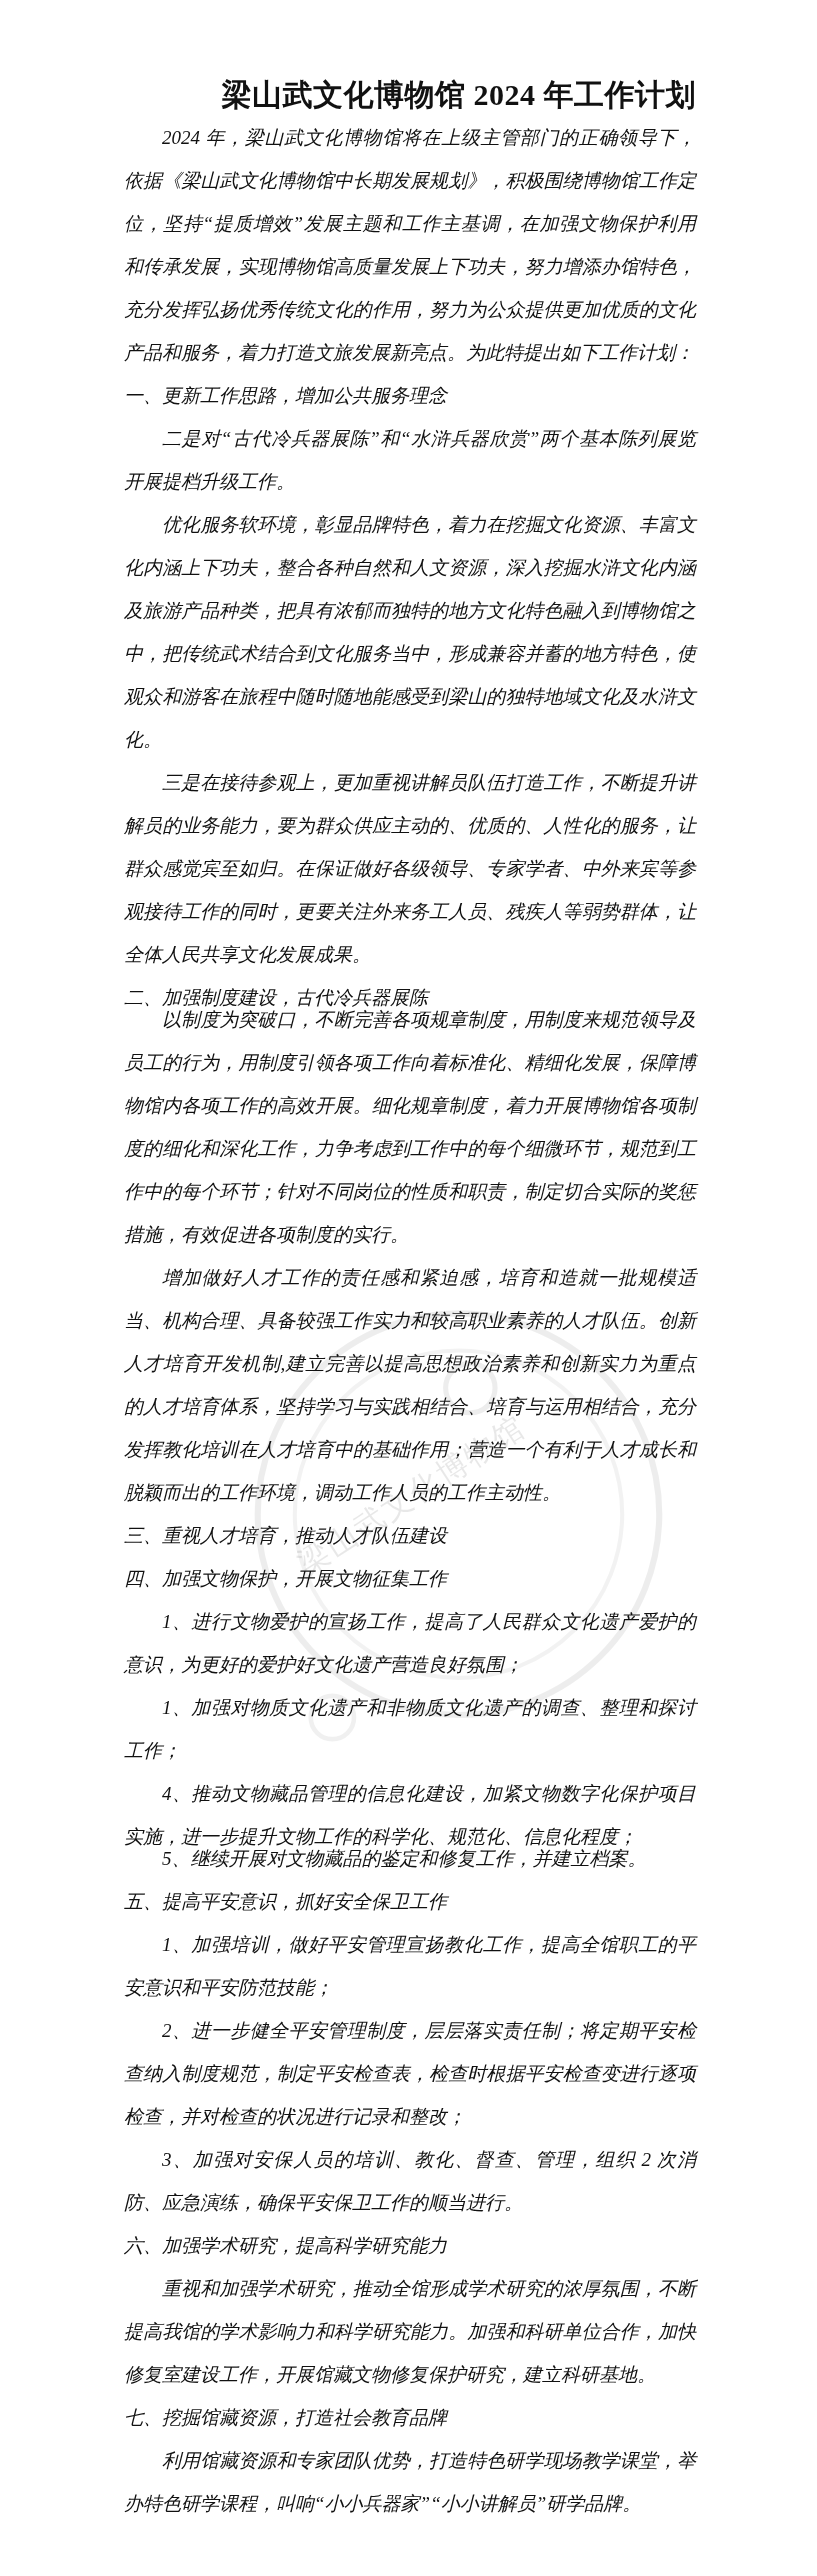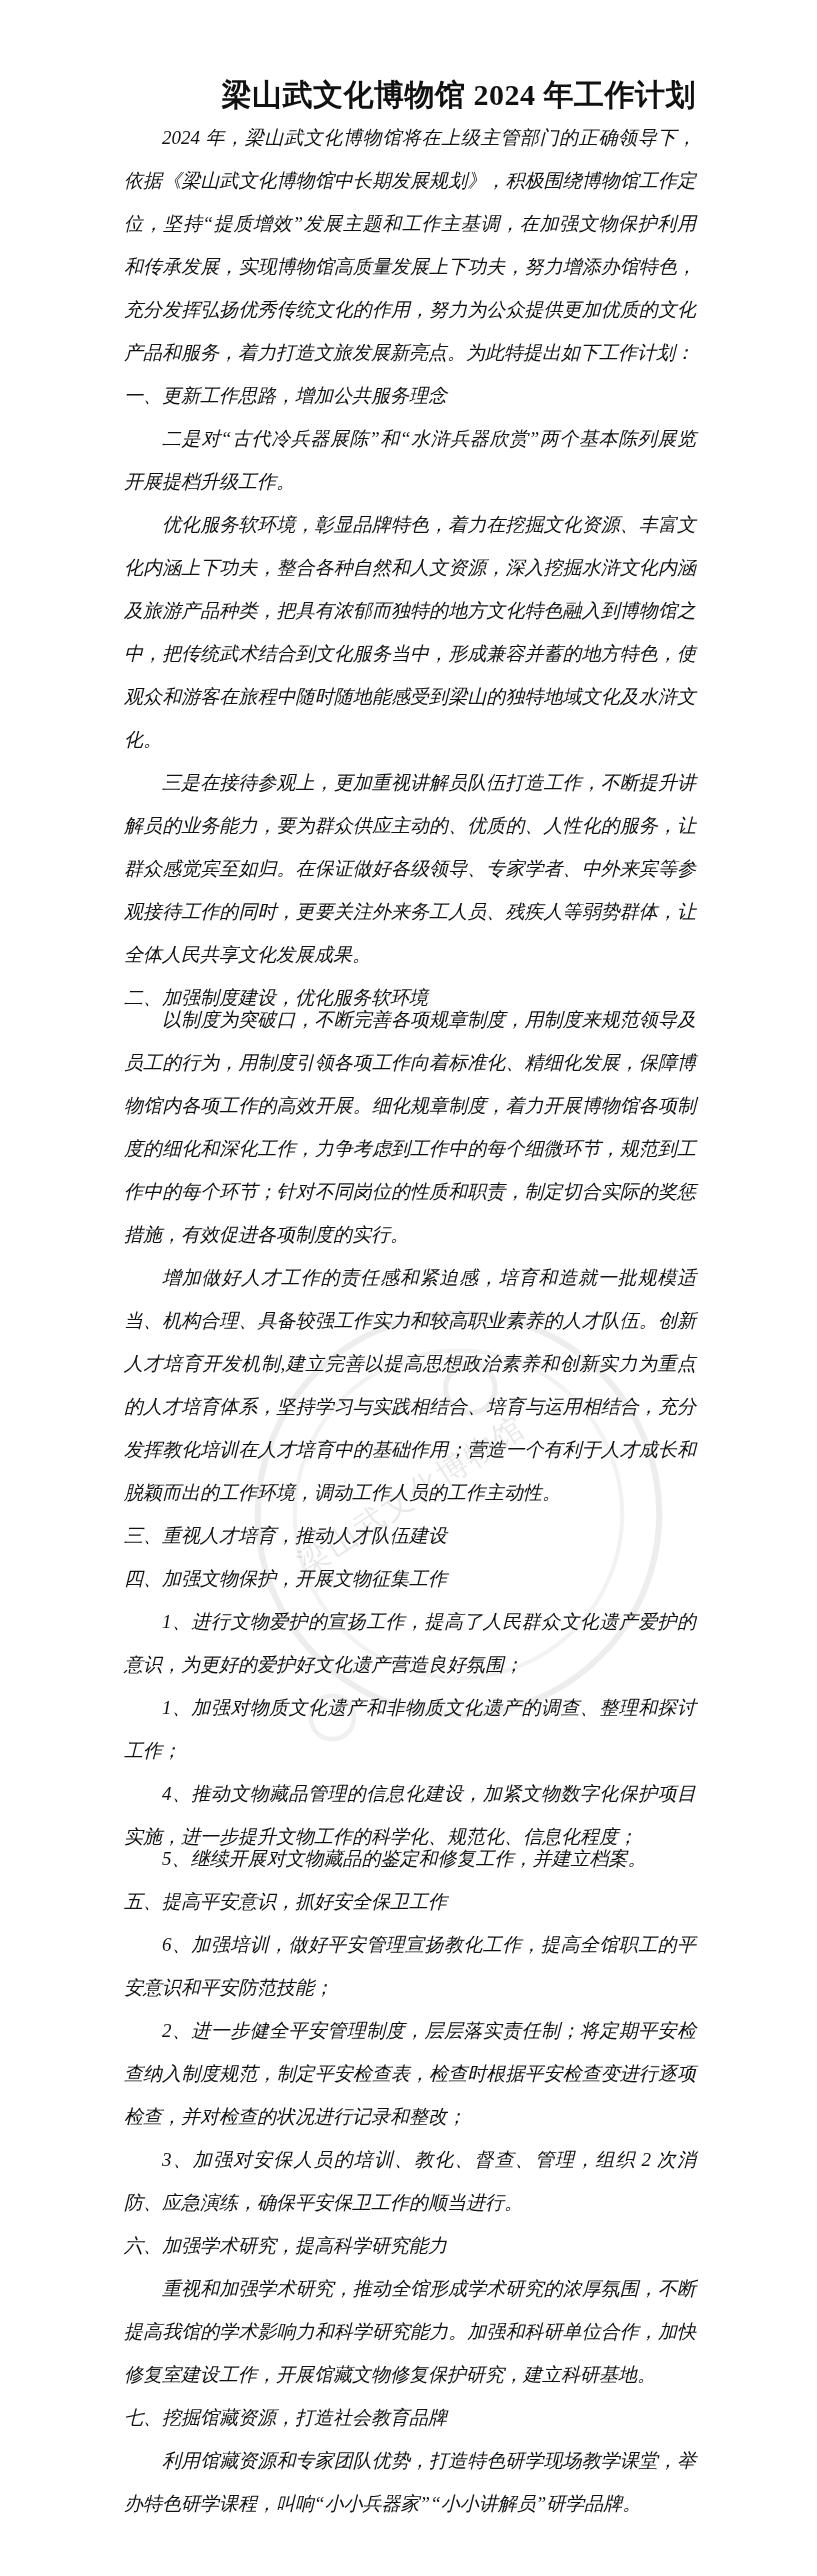--- a/index.html
+++ b/index.html
@@ -69,31 +69,31 @@
   </svg>
 
   <div class="content">
     <h1 class="doc-title">梁山武文化博物馆 2024 年工作计划</h1>
     <div>
         <p class="line para">2024 年，梁山武文化博物馆将在上级主管部门的正确领导下，依据《梁山武文化博物馆中长期发展规划》，积极围绕博物馆工作定位，坚持“提质增效”发展主题和工作主基调，在加强文物保护利用和传承发展，实现博物馆高质量发展上下功夫，努力增添办馆特色，充分发挥弘扬优秀传统文化的作用，努力为公众提供更加优质的文化产品和服务，着力打造文旅发展新亮点。为此特提出如下工作计划：</p>
         <p class="line heading">一、更新工作思路，增加公共服务理念</p>
         <p class="line para">二是对“古代冷兵器展陈”和“水浒兵器欣赏”两个基本陈列展览开展提档升级工作。</p>
         <p class="line para">优化服务软环境，彰显品牌特色，着力在挖掘文化资源、丰富文化内涵上下功夫，整合各种自然和人文资源，深入挖掘水浒文化内涵及旅游产品种类，把具有浓郁而独特的地方文化特色融入到博物馆之中，把传统武术结合到文化服务当中，形成兼容并蓄的地方特色，使观众和游客在旅程中随时随地能感受到梁山的独特地域文化及水浒文化。</p>
         <p class="line para">三是在接待参观上，更加重视讲解员队伍打造工作，不断提升讲解员的业务能力，要为群众供应主动的、优质的、人性化的服务，让群众感觉宾至如归。在保证做好各级领导、专家学者、中外来宾等参观接待工作的同时，更要关注外来务工人员、残疾人等弱势群体，让全体人民共享文化发展成果。</p>
-        <p class="line heading">二、加强制度建设，优化服务软环境</p>
+        <p class="line heading">二、加强制度建设，古代冷兵器展陈</p>
         <p class="line para-tight">以制度为突破口，不断完善各项规章制度，用制度来规范领导及员工的行为，用制度引领各项工作向着标准化、精细化发展，保障博物馆内各项工作的高效开展。细化规章制度，着力开展博物馆各项制度的细化和深化工作，力争考虑到工作中的每个细微环节，规范到工作中的每个环节；针对不同岗位的性质和职责，制定切合实际的奖惩措施，有效促进各项制度的实行。</p>
         <p class="line para">增加做好人才工作的责任感和紧迫感，培育和造就一批规模适当、机构合理、具备较强工作实力和较高职业素养的人才队伍。创新人才培育开发机制,建立完善以提高思想政治素养和创新实力为重点的人才培育体系，坚持学习与实践相结合、培育与运用相结合，充分发挥教化培训在人才培育中的基础作用；营造一个有利于人才成长和脱颖而出的工作环境，调动工作人员的工作主动性。</p>
         <p class="line heading">三、重视人才培育，推动人才队伍建设</p>
         <p class="line heading">四、加强文物保护，开展文物征集工作</p>
         <p class="line para">1、进行文物爱护的宣扬工作，提高了人民群众文化遗产爱护的意识，为更好的爱护好文化遗产营造良好氛围；</p>
         <p class="line para">1、加强对物质文化遗产和非物质文化遗产的调查、整理和探讨工作；</p>
         <p class="line para">4、推动文物藏品管理的信息化建设，加紧文物数字化保护项目实施，进一步提升文物工作的科学化、规范化、信息化程度；</p>
         <p class="line para-tight">5、继续开展对文物藏品的鉴定和修复工作，并建立档案。</p>
         <p class="line heading">五、提高平安意识，抓好安全保卫工作</p>
-        <p class="line para">6、加强培训，做好平安管理宣扬教化工作，提高全馆职工的平安意识和平安防范技能；</p>
+        <p class="line para">1、加强培训，做好平安管理宣扬教化工作，提高全馆职工的平安意识和平安防范技能；</p>
         <p class="line para">2、进一步健全平安管理制度，层层落实责任制；将定期平安检查纳入制度规范，制定平安检查表，检查时根据平安检查变进行逐项检查，并对检查的状况进行记录和整改；</p>
         <p class="line para">3、加强对安保人员的培训、教化、督查、管理，组织 2 次消防、应急演练，确保平安保卫工作的顺当进行。</p>
         <p class="line heading">六、加强学术研究，提高科学研究能力</p>
         <p class="line para">重视和加强学术研究，推动全馆形成学术研究的浓厚氛围，不断提高我馆的学术影响力和科学研究能力。加强和科研单位合作，加快修复室建设工作，开展馆藏文物修复保护研究，建立科研基地。</p>
         <p class="line heading">七、挖掘馆藏资源，打造社会教育品牌</p>
         <p class="line para">利用馆藏资源和专家团队优势，打造特色研学现场教学课堂，举办特色研学课程，叫响“小小兵器家”“小小讲解员”研学品牌。</p>
       </div>
 
   </div>
 

